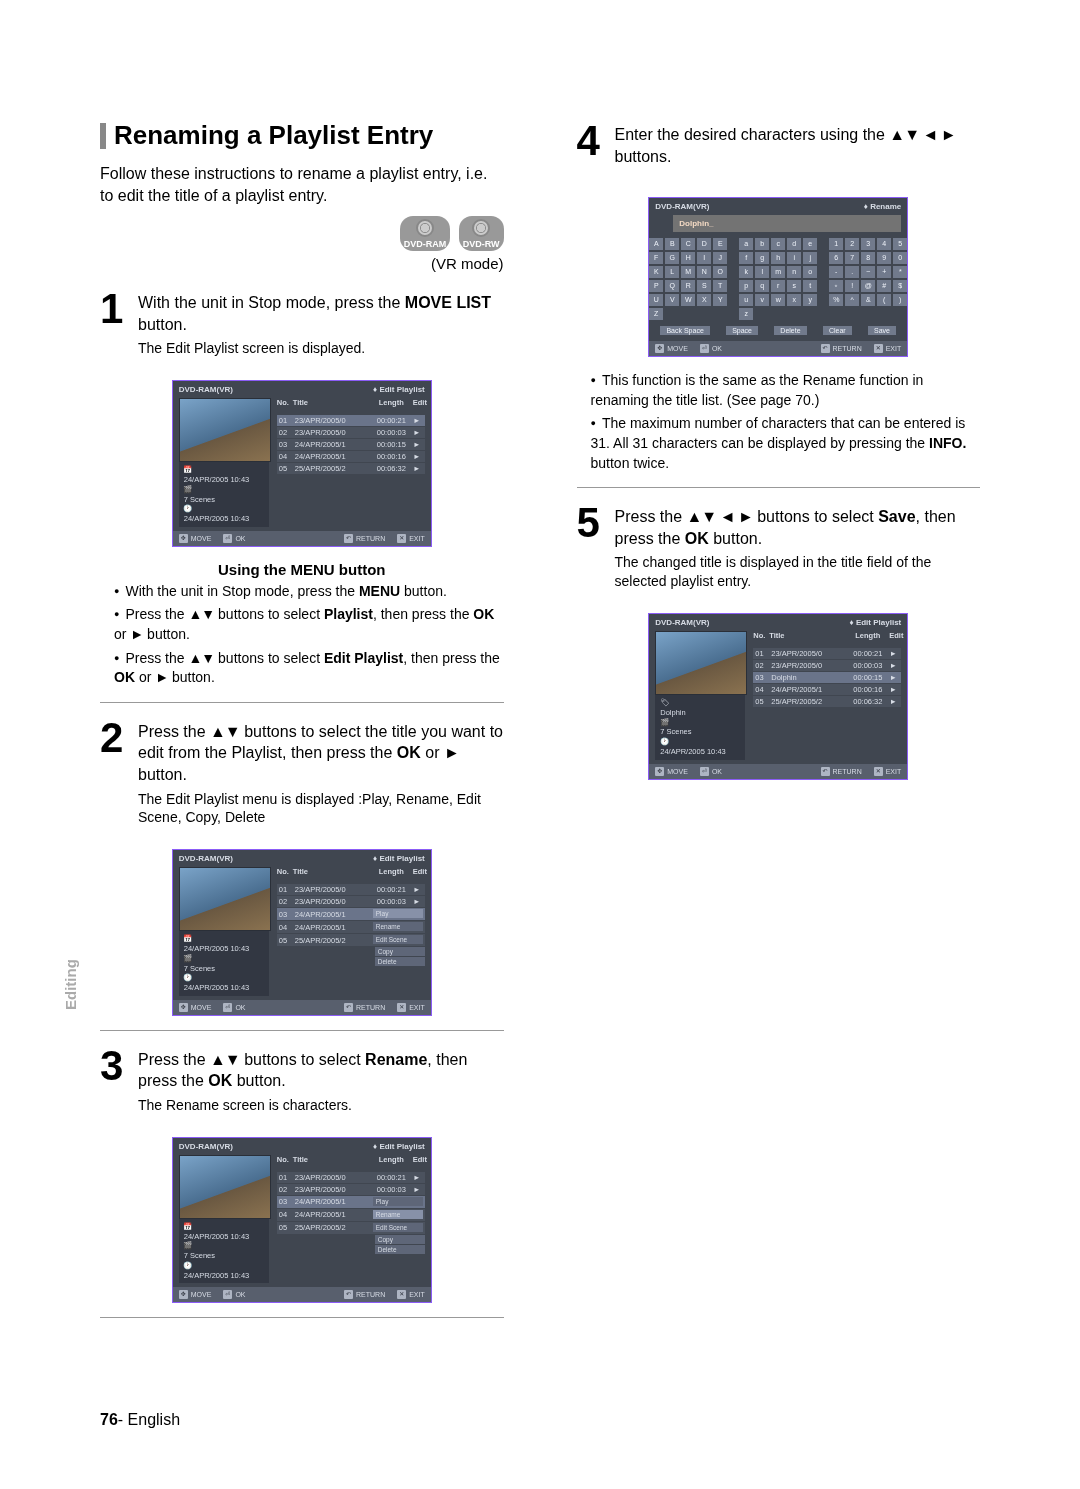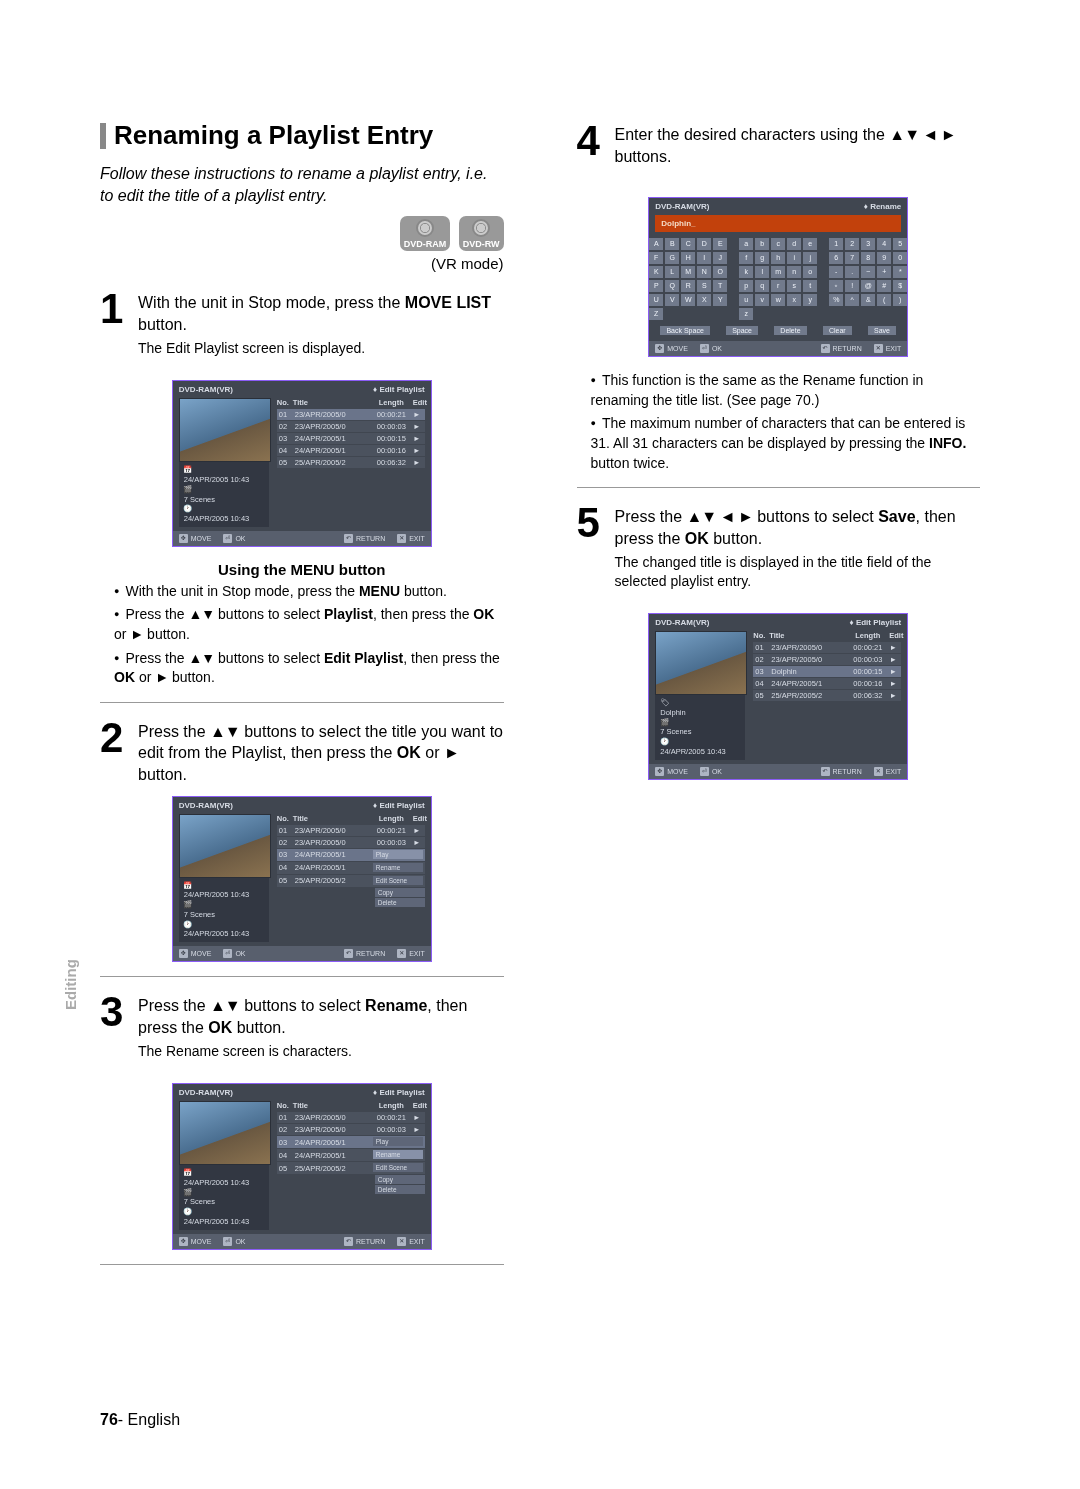--- a/index.html
+++ b/index.html
@@ -36,34 +36,33 @@
     display: inline-block;
     width: 6px;
     height: 26px;
     background: #888;
     margin-right: 8px;
   }
   .intro {
     font-size: 16px;
     line-height: 1.35;
     margin: 0 0 10px 0;
-    font-style: italic;
   }
   .disc-badges {
     text-align: right;
     margin: 8px 0 4px 0;
   }
   .disc {
     display: inline-block;
     background: #999;
     color: #fff;
     font-size: 9px;
     font-weight: bold;
     padding: 3px 4px 2px 4px;
-    border-radius: 7px;
+    border-radius: 13px;
     margin-left: 4px;
     position: relative;
   }
   .disc::before {
     content: "";
     display: block;
     width: 14px;
     height: 14px;
     border: 2px solid #888;
     border-radius: 50%;
@@ -168,21 +167,21 @@
   }
   .mock .meta span { display: block; }
   .mock .list {
     flex: 1;
   }
   .mock .listhdr {
     display: grid;
     grid-template-columns: 14px 1fr 32px 12px;
     gap: 2px;
     font-weight: bold;
-    padding-bottom: 2px;
+    padding-bottom: 8px;
   }
   .mock .listrow {
     display: grid;
     grid-template-columns: 14px 1fr 32px 12px;
     gap: 2px;
     background: #4b525e;
     margin-bottom: 1px;
     padding: 1px 2px;
     align-items: center;
   }
@@ -221,24 +220,24 @@
     margin-bottom: 1px;
     width: 44px;
     float: right;
     clear: both;
     text-align: left;
   }
   .mock .small-opt.sel { background:#8791a8; }
 
   
   .mock.kb .renamefield {
-    background: #c2410c;
+    background: #737373;
     color: #f3d9c3;
     padding: 4px 6px;
-    margin: 0 6px 6px 6px;
+    margin: 0 6px 6px 24px;
     font-size: 8px;
     font-weight: bold;
   }
   .mock.kb .kbgrid {
     display: grid;
     grid-template-columns: repeat(5, 14px) 8px repeat(5,14px) 8px repeat(5,14px);
     gap: 2px;
     padding: 0 8px 6px 8px;
     justify-content: center;
   }
@@ -393,20 +392,21 @@
           <li>Press the <span class="arrows">▲▼</span> buttons to select <b>Playlist</b>, then press the <b>OK</b> or <span class="arrows">►</span> button.</li>
           <li>Press the <span class="arrows">▲▼</span> buttons to select <b>Edit Playlist</b>, then press the <b>OK</b> or <span class="arrows">►</span> button.</li>
         </ul>
 
       <hr class="divider">
 
       <div class="step">
         <div class="stepnum">2</div>
         <div class="stepbody">
           <span>Press the </span><span class="arrows">▲▼</span><span> buttons to select the title you want to edit from the Playlist, then press the </span><b>OK</b><span> or </span><span class="arrows">►</span><span> button.</span>
+          <div class="smalltext">The Edit Playlist menu is displayed :Play, Rename, Edit Scene, Copy, Delete</div>
         </div>
       </div>
 
       <div class="mock">
         <div class="top">
           <span>DVD-RAM(VR)</span>
           <span>♦ <span>Edit Playlist</span></span>
         </div>
         <div class="body">
           <div>

